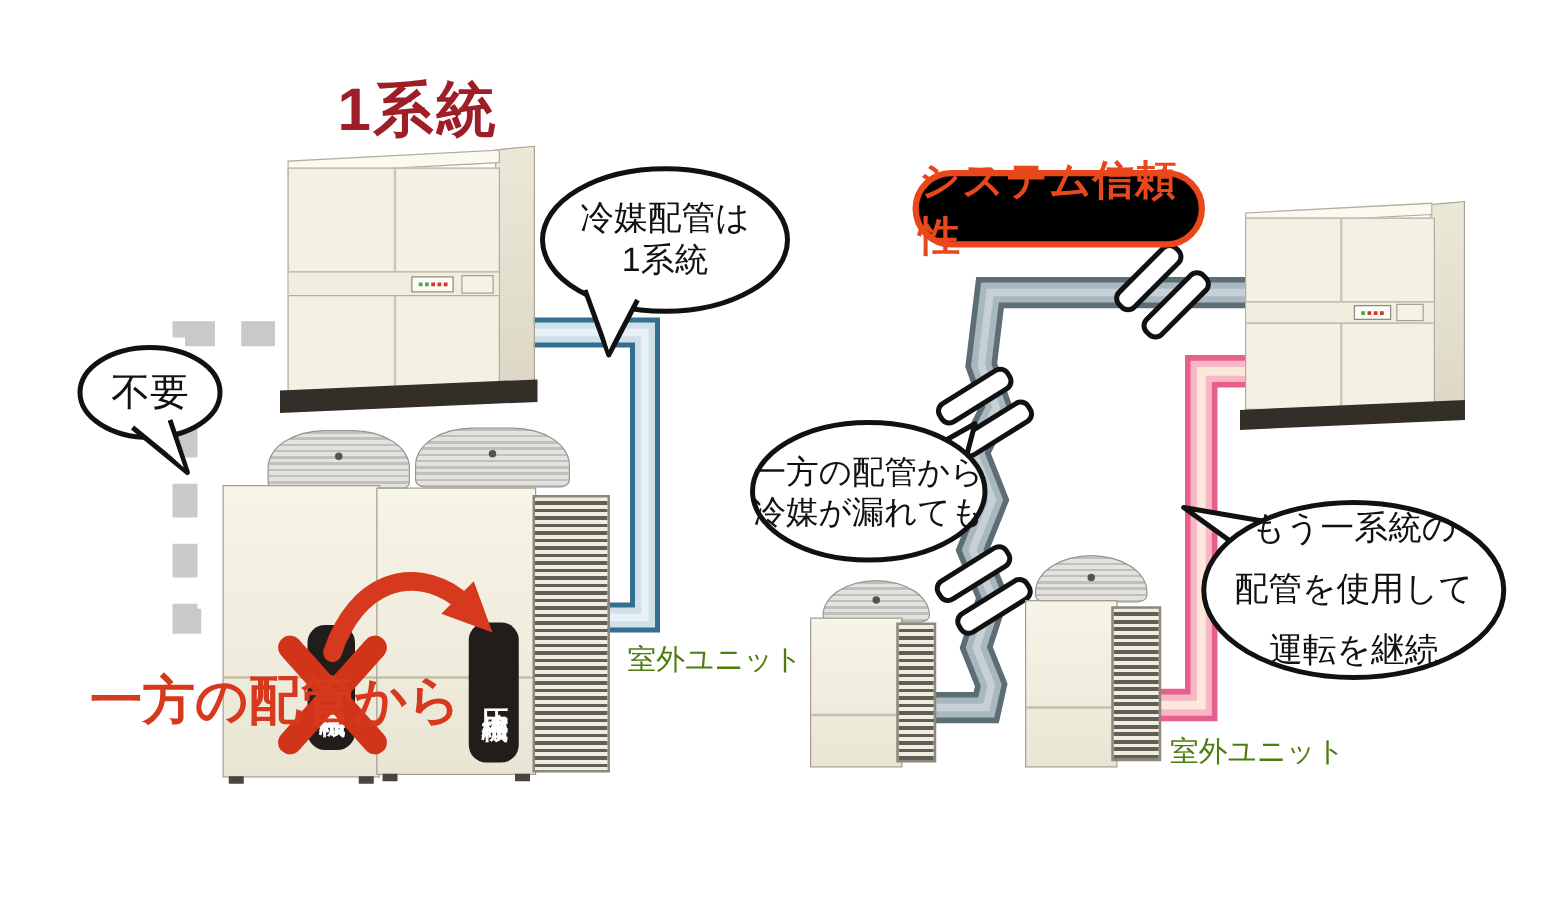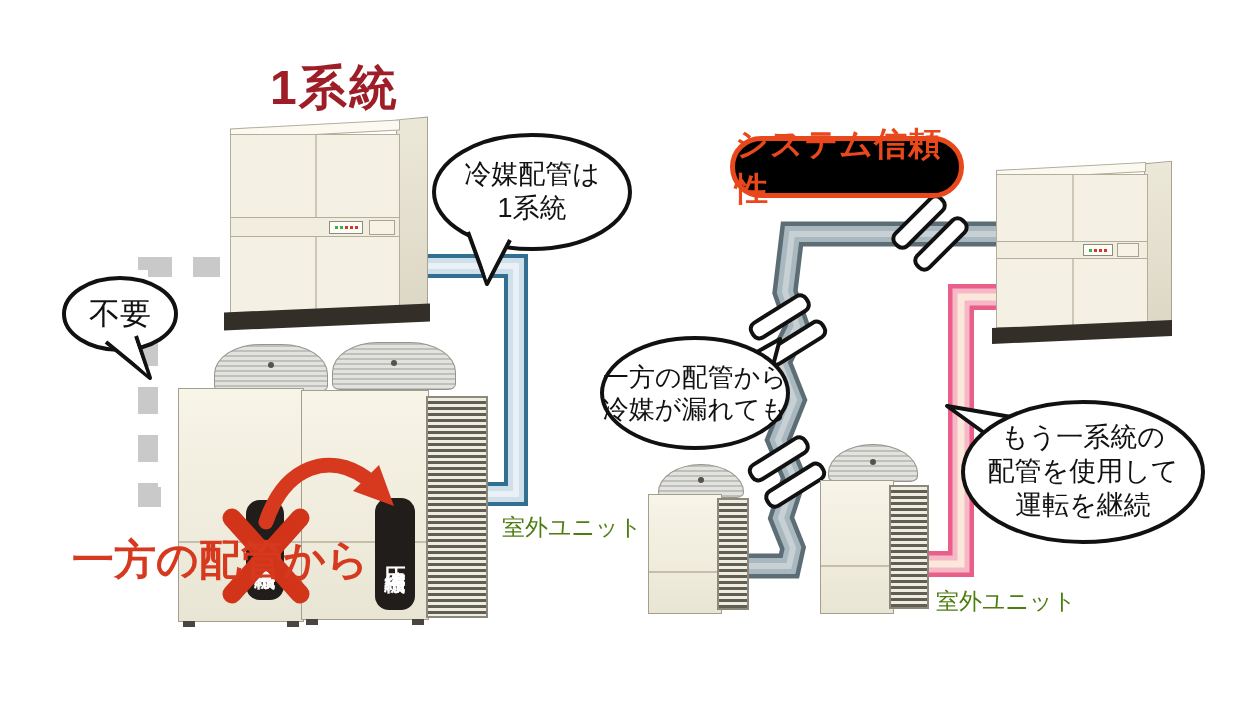--- a/index.html
+++ b/index.html
@@ -196,21 +196,21 @@
       <div>一方の配管から</div>
       <div>冷媒が漏れても</div>
     </div>
   </div>
 
   <div class="bubble z6" style="left:935px;top:398px;width:272px;height:150px;">
     <svg width="272" height="150" viewBox="0 0 272 150">
       <path d="M 48,34 L 12,8 L 82,20" fill="#fff" stroke="#111" stroke-width="4" stroke-linejoin="round"></path>
       <ellipse cx="148" cy="74" rx="120" ry="70" fill="#fff" stroke="#111" stroke-width="4"></ellipse>
     </svg>
-    <div class="btxt" style="left:28px;top:8px;width:240px;height:132px;font-size:27px;">
+    <div class="btxt" style="left:28px;top:8px;width:240px;height:132px;font-size:27px;justify-content:space-between;">
       <div>もう一系統の</div>
       <div>配管を使用して</div>
       <div>運転を継続</div>
     </div>
   </div>
 
   <div class="abs z7 backup-text" style="left:72px;top:534px;">
     <div>一方の配管から</div>
   </div>
   <div class="abs z6 plain-label" style="left:502px;top:512px;">室外ユニット</div>

